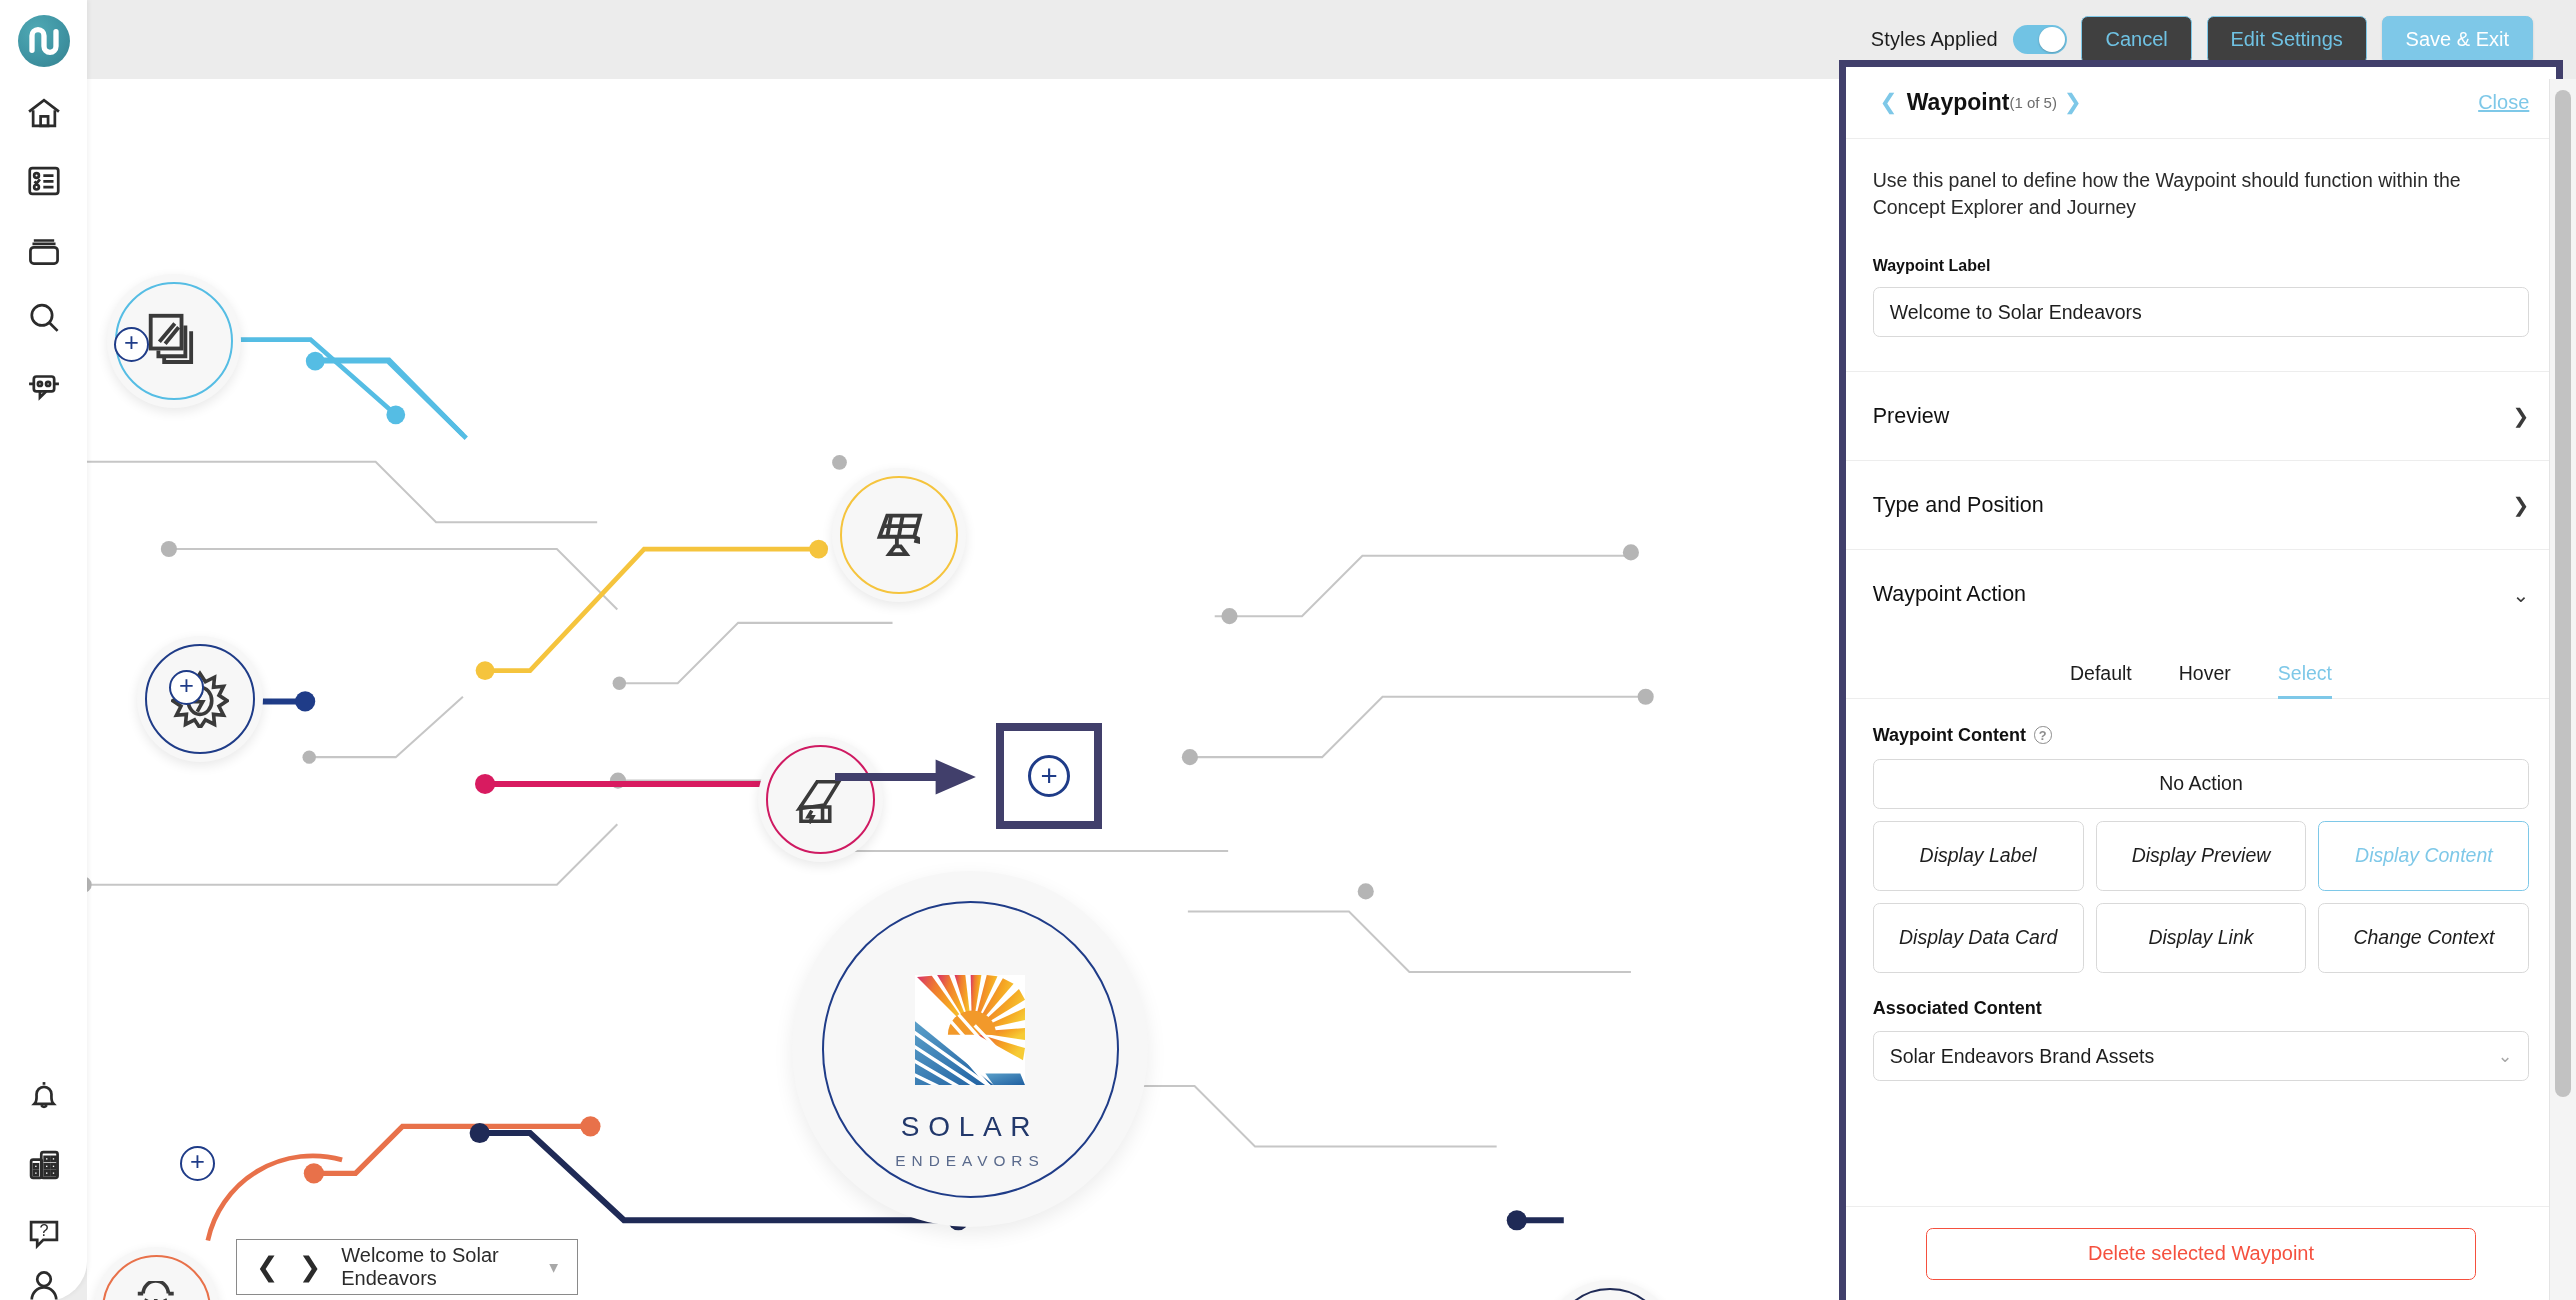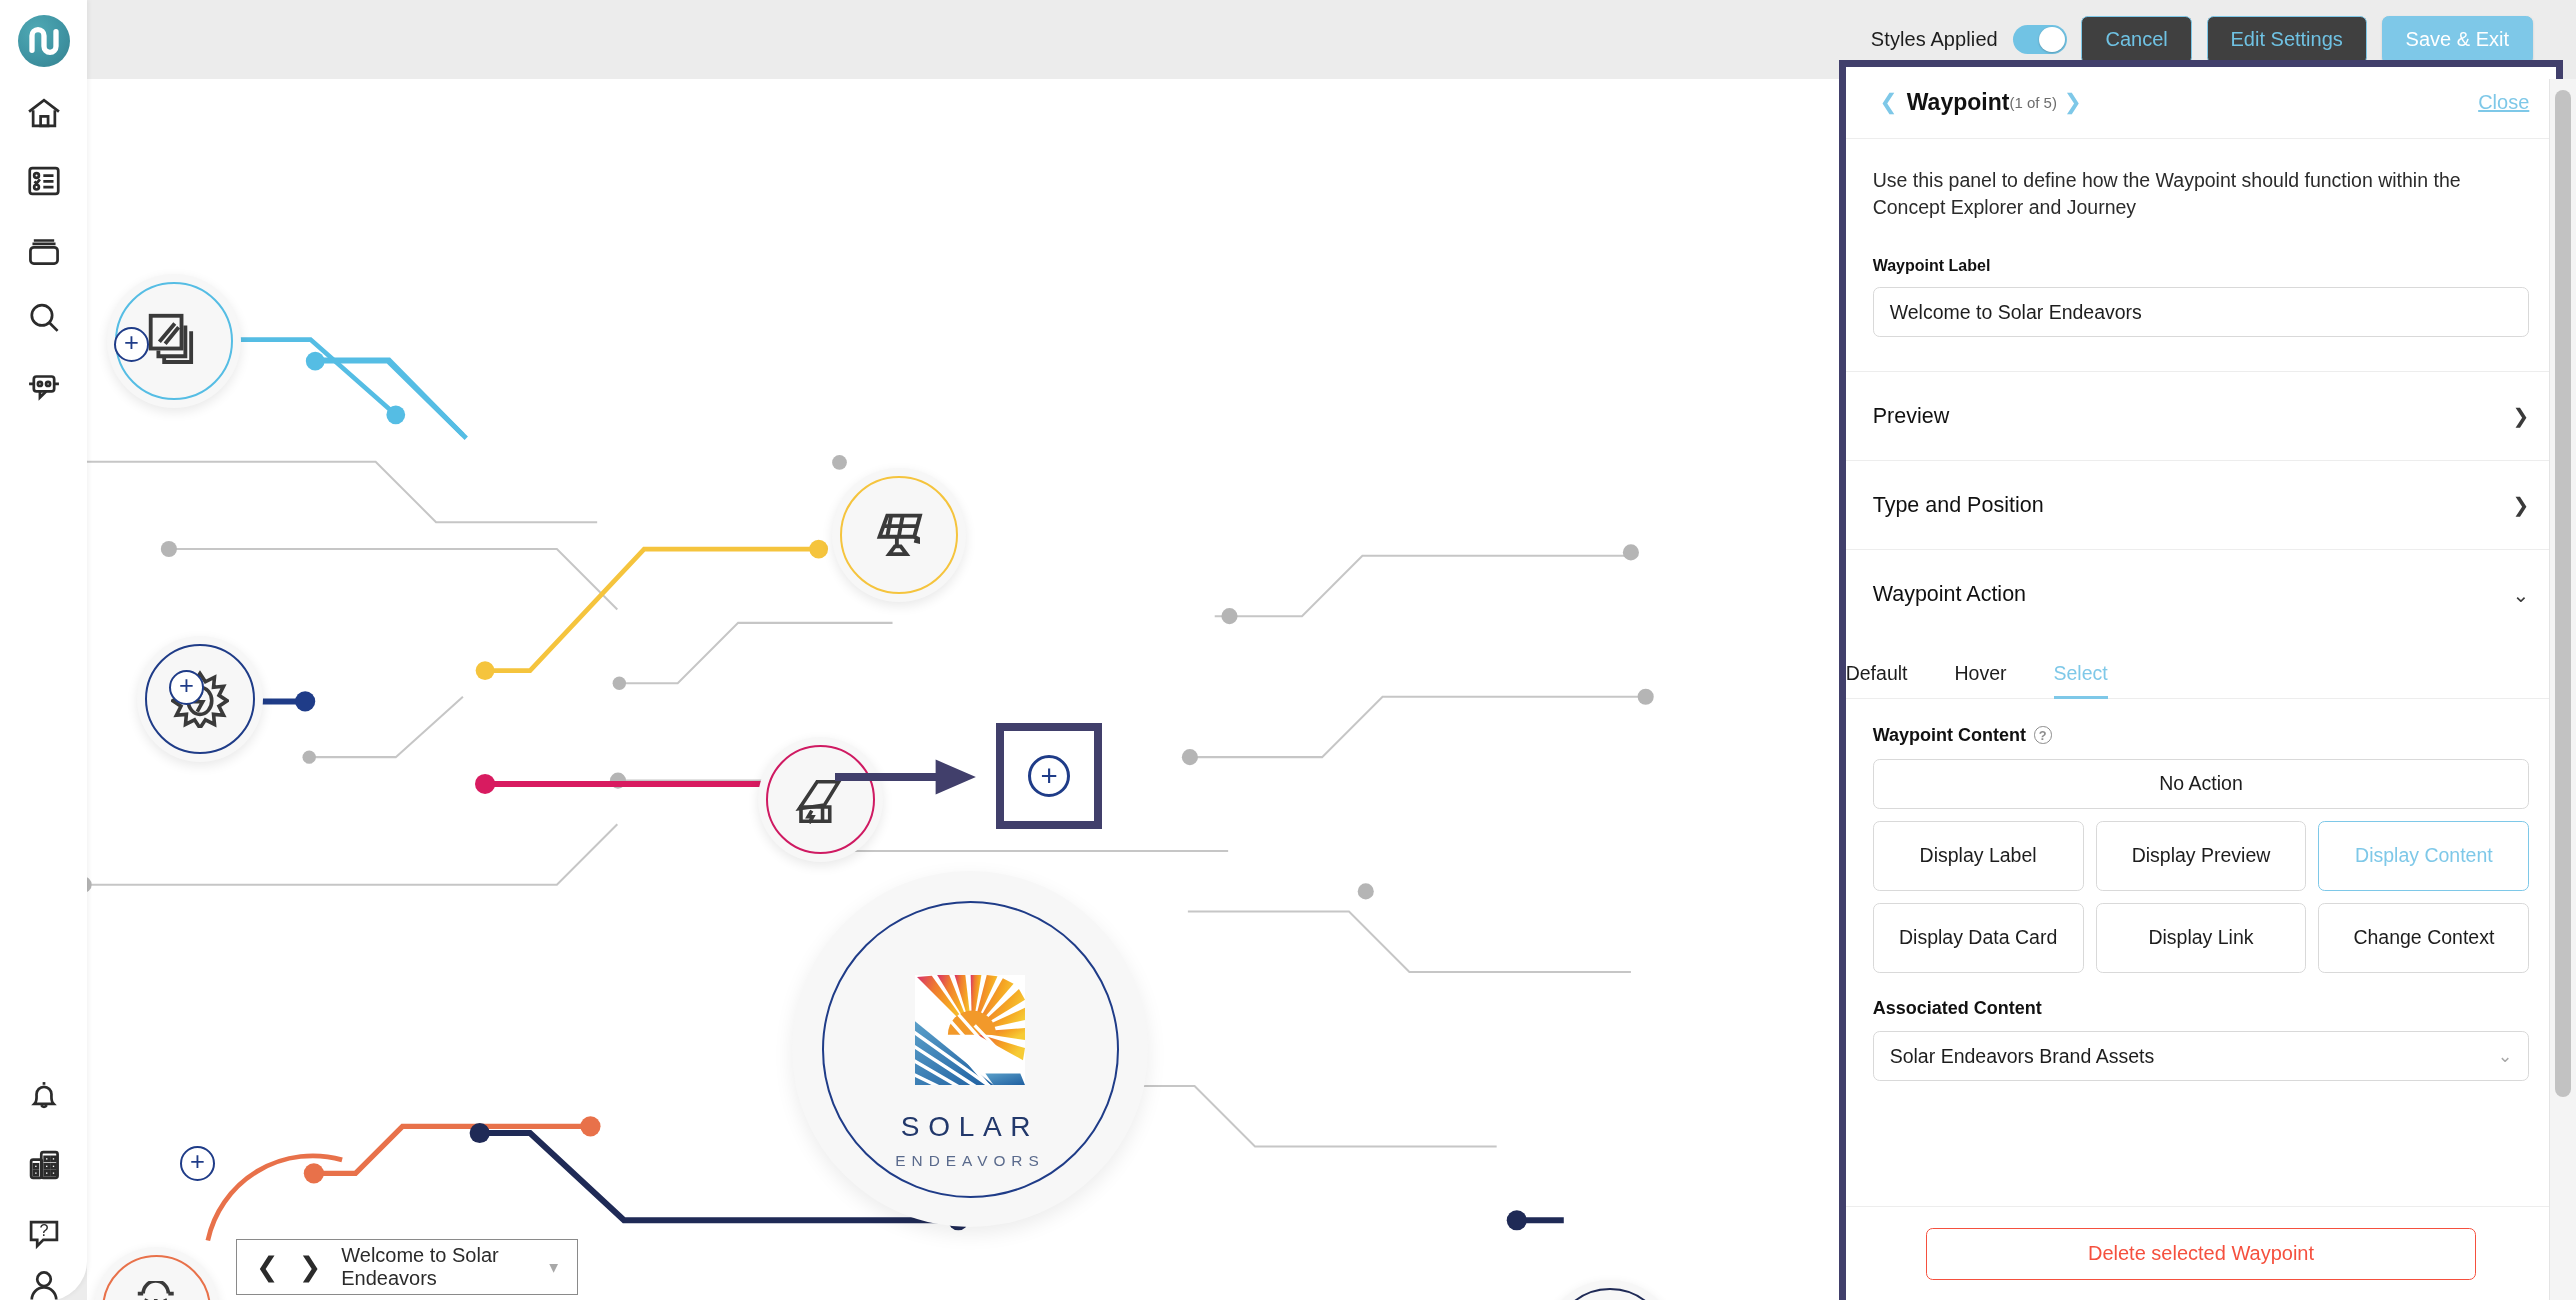--- a/index.html
+++ b/index.html
@@ -153,39 +153,39 @@
   .divider { height: 1.3px; background: #ededed; margin: 34px 0 0 0; }
 
   .accordion-row {
     height: 89px; display: flex; align-items: center; padding: 0 27px;
     border-bottom: 1.3px solid #ededed; cursor: pointer;
   }
   .accordion-row .acc-title { font-size: 21.5px; font-weight: normal; color: #111; }
   .accordion-row .acc-chev { margin-left: auto; font-size: 20px; color: #3a3a3a; }
   .accordion-row.no-border { border-bottom: none; }
 
-  .tabs { display: flex; gap: 47px; margin-top: 23px; }
+  .tabs { display: flex; justify-content: center; gap: 47px; margin-top: 23px; }
   .tab { font-size: 19.5px; color: #1d1d1d; padding-bottom: 10.7px; cursor: pointer; border-bottom: 3.4px solid transparent; }
   .tab.active { color: #7ec8e8; border-bottom-color: #7ec8e8; }
   .tabs-underline { height: 1.3px; background: #ededed; margin-top: -1.3px; }
 
   .sec-label { font-size: 18px; font-weight: bold; color: #111; margin-top: 25.5px; display: flex; align-items: center; gap: 8px; }
   .help-dot {
     width: 17.5px; height: 17.5px; border-radius: 50%; border: 1.3px solid #8d8d8d; color: #8d8d8d;
     font-size: 12.8px; display: flex; align-items: center; justify-content: center; cursor: pointer;
   }
 
   .choice {
     border: 1.3px solid #d9d9d9; border-radius: 6.7px; background: #fff;
     display: flex; align-items: center; justify-content: center;
     font-size: 19.5px; color: #1d1d1d; cursor: pointer; text-align: center;
   }
   .choice.selected { border-color: #7ec8e8; color: #7ec8e8; }
   #choice-noaction { height: 50px; margin-top: 13.4px; }
-  .choice-grid { display: grid; grid-template-columns: 1fr 1fr 1fr; gap: 12px; margin-top: 12px; }
+  .choice-grid { display: grid; grid-template-columns: 1fr 1fr 1fr; gap: 12px; margin-top: 12px; font-style: italic; }
   .choice-grid .choice { height: 70px; }
 
   .select-input {
     margin-top: 12px; height: 50px; border: 1.3px solid #d9d9d9; border-radius: 6.7px;
     display: flex; align-items: center; padding: 0 16px; font-size: 19.5px; color: #1d1d1d;
     background: #fff; cursor: pointer;
   }
   .select-input .caret { margin-left: auto; color: #a8a8a8; font-size: 17.5px; }
 
   #panel-footer {

